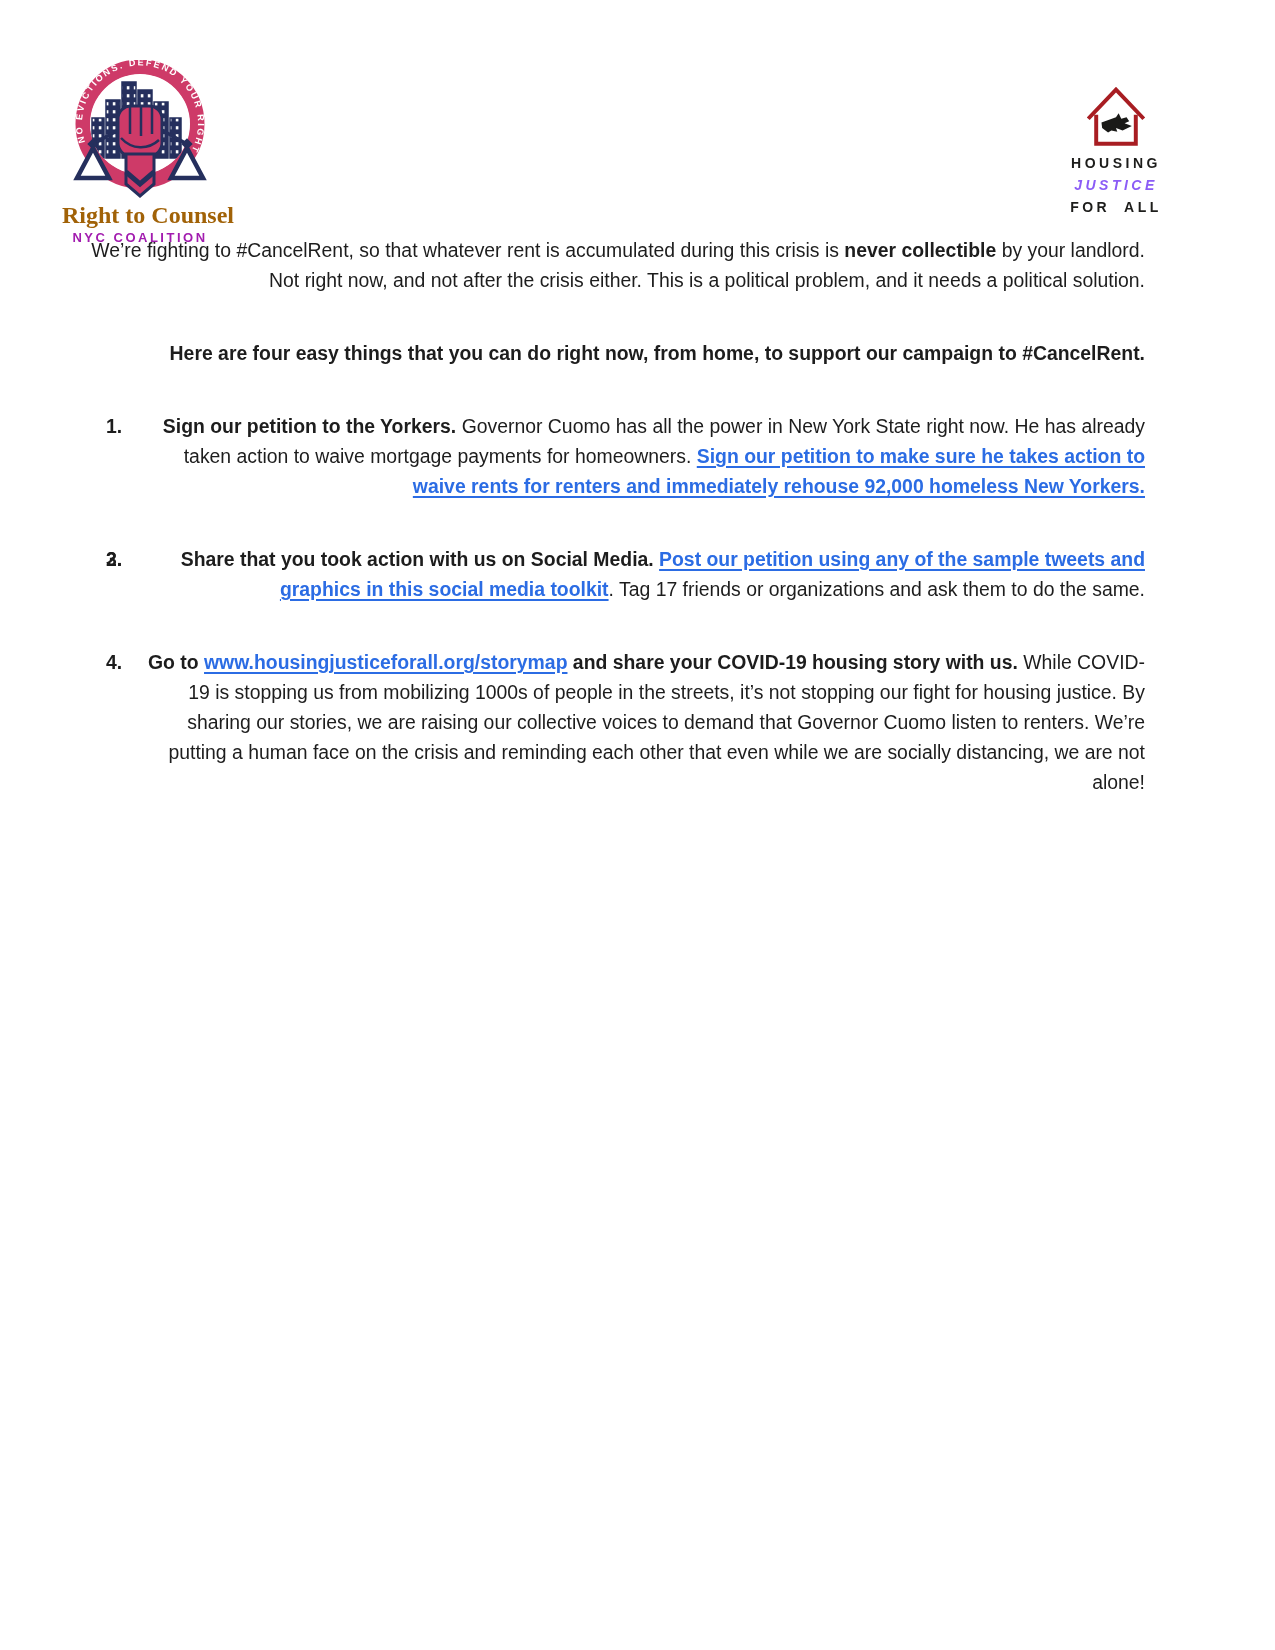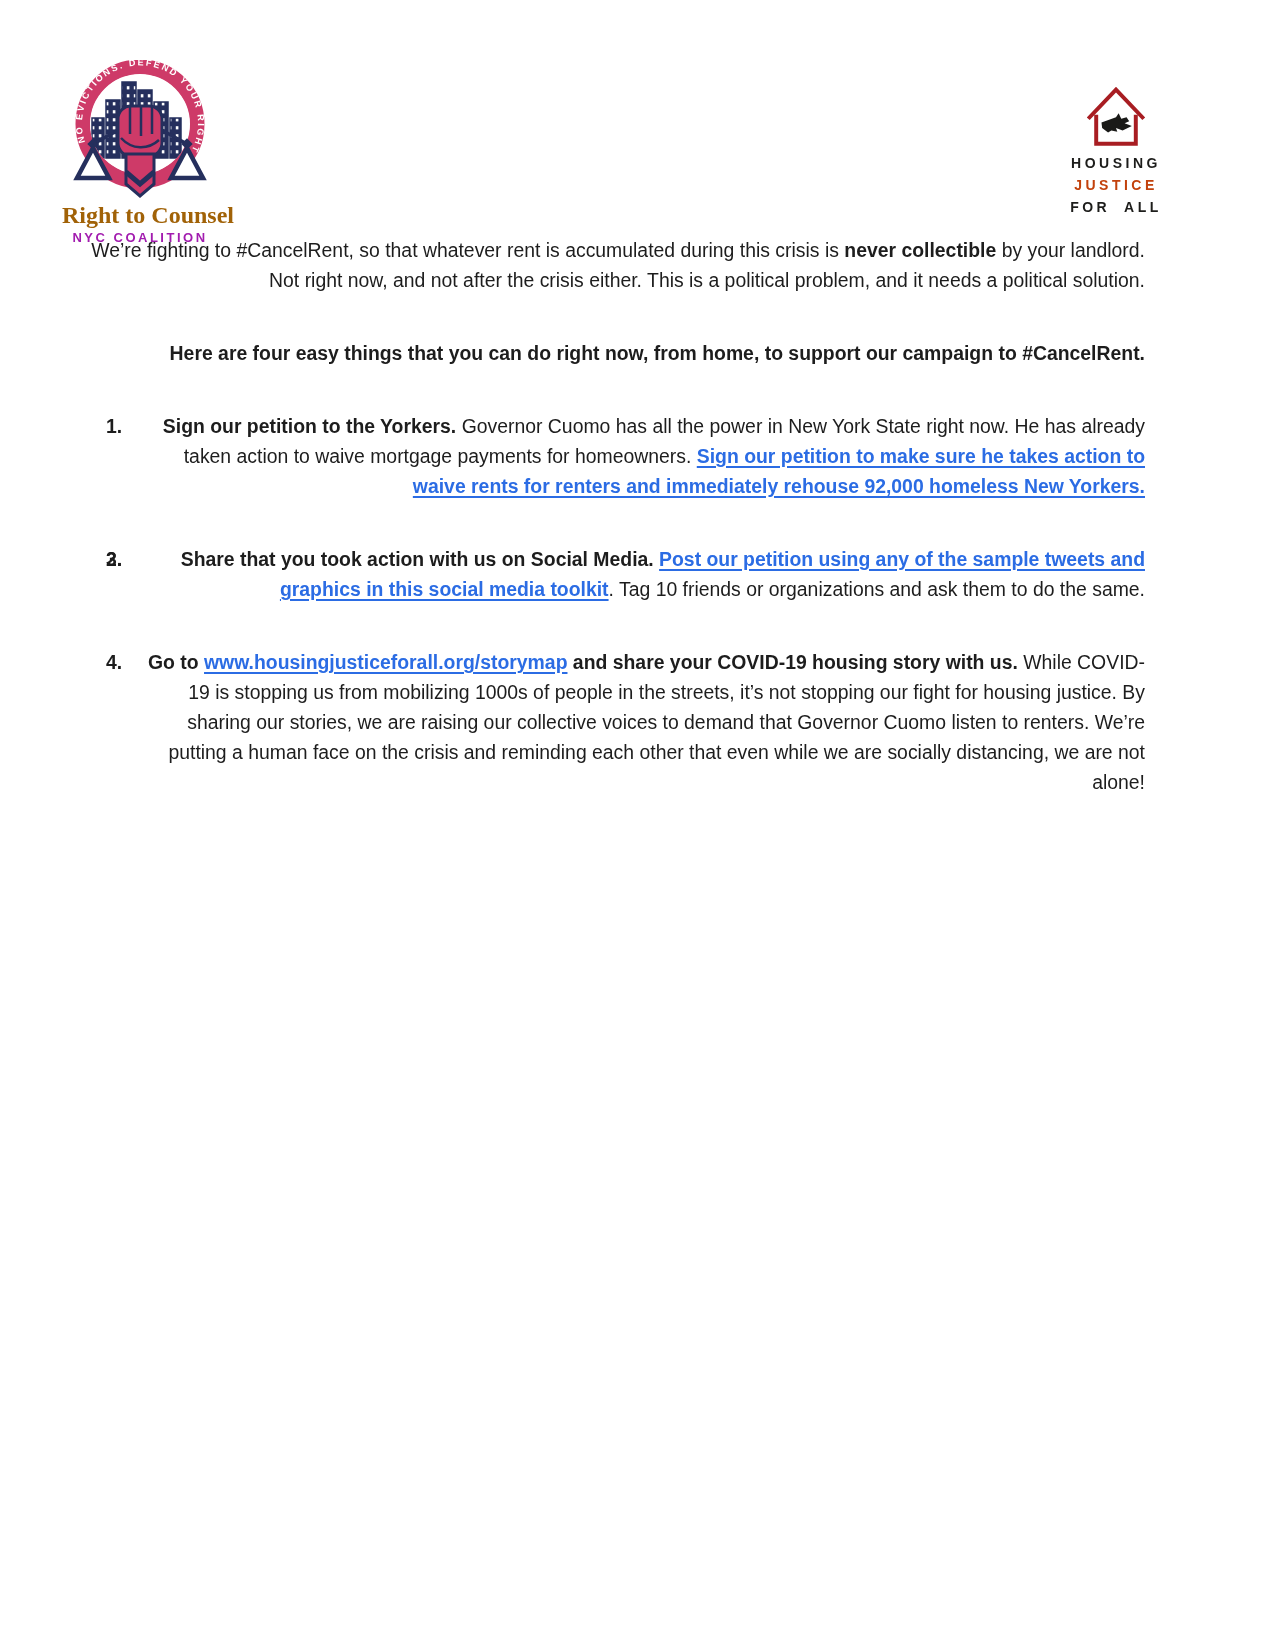--- a/index.html
+++ b/index.html
@@ -15,21 +15,21 @@
     font-family:"Liberation Serif","DejaVu Serif",serif;
     font-weight:700; font-size:24px; color:#a16207; line-height:26px; white-space:nowrap;
   }
   .rtc-sub {
     font-weight:700; font-size:13px; color:#a21caf; letter-spacing:2.5px;
     line-height:15px; margin-top:2px; white-space:nowrap;
   }
   .logo-hjfa { position:absolute; left:1064px; top:84px; width:104px; text-align:center; }
   .hjfa-line { font-weight:700; font-size:14px; letter-spacing:3.5px; line-height:22px; white-space:nowrap; }
   .hjfa-l1, .hjfa-l3 { color:#1d1d1b; }
-  .hjfa-l2 { color:#c2410c; }
+  .hjfa-l2 { color:#8b5cf6;font-style:italic; }
   .hjfa-l3 { word-spacing:7px; }
   
   .content {
     position:absolute; left:71px; top:235px; width:1074px;
     font-size:19.4px; line-height:30px;text-align:right;
   }
   .block + .block { margin-top:43px; }
   b, .bold { font-weight:700; }
   .link {
     color:#2b6ce4; font-weight:700; text-decoration:underline;
@@ -114,21 +114,21 @@
       <span class="num">1.</span>
       <span><b>Sign our petition to the Yorkers.</b><span> Governor Cuomo has all the power in New York State right now. He has already taken action to waive mortgage payments for homeowners. </span><a class="link">Sign our petition to make sure he takes action to waive rents for renters and immediately rehouse 92,000 homeless New Yorkers.</a></span>
     </div>
 
     <div class="block li">
       <span class="num">2.</span>
     </div>
 
     <div class="block li">
       <span class="num">3.</span>
-      <span><b>Share that you took action with us on Social Media. </b><a class="link">Post our petition using any of the sample tweets and graphics in this social media toolkit</a><span>. Tag 10 friends or organizations and ask them to do the same.</span></span>
+      <span><b>Share that you took action with us on Social Media. </b><a class="link">Post our petition using any of the sample tweets and graphics in this social media toolkit</a><span>. Tag 17 friends or organizations and ask them to do the same.</span></span>
     </div>
 
     <div class="block li">
       <span class="num">4.</span>
       <span><b>Go to </b><a class="link">www.housingjusticeforall.org/storymap</a><b> and share your COVID-19 housing story with us.</b><span> While COVID-19 is stopping us from mobilizing 1000s of people in the streets, it’s not stopping our fight for housing justice. By sharing our stories, we are raising our collective voices to demand that Governor Cuomo listen to renters. We’re putting a human face on the crisis and reminding each other that even while we are socially distancing, we are not alone!</span></span>
     </div>
 
 
 
   </div>

